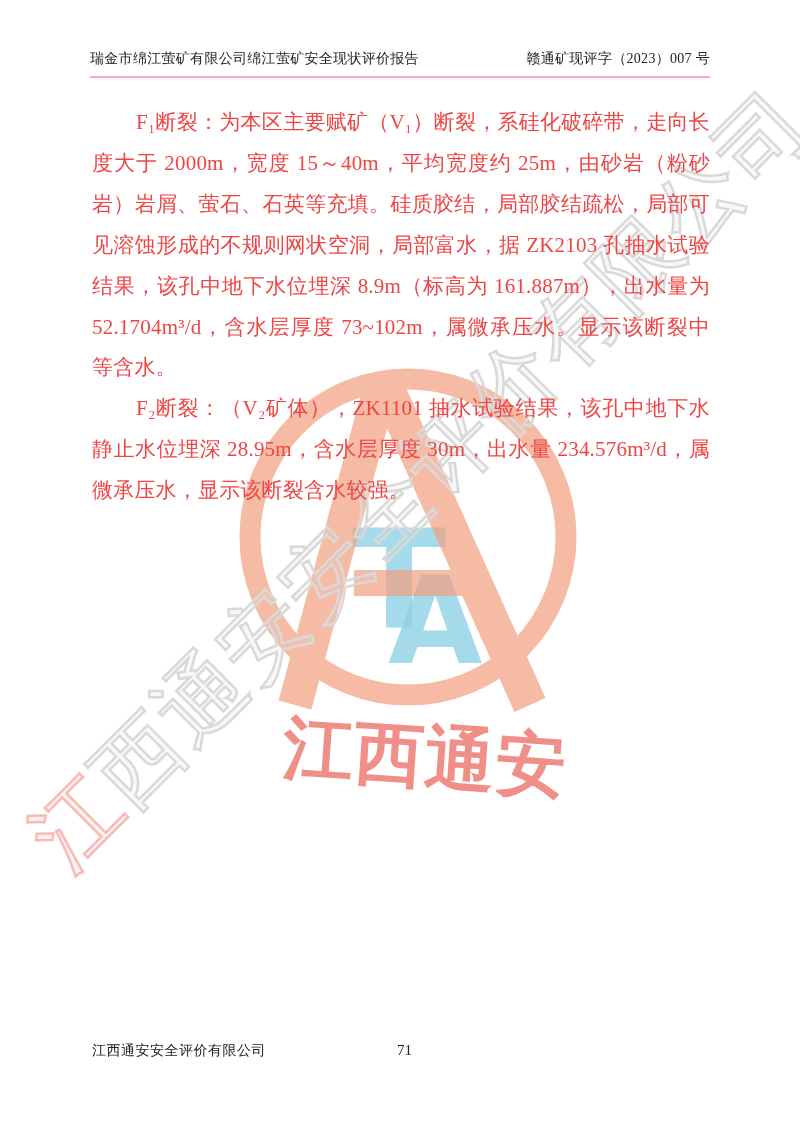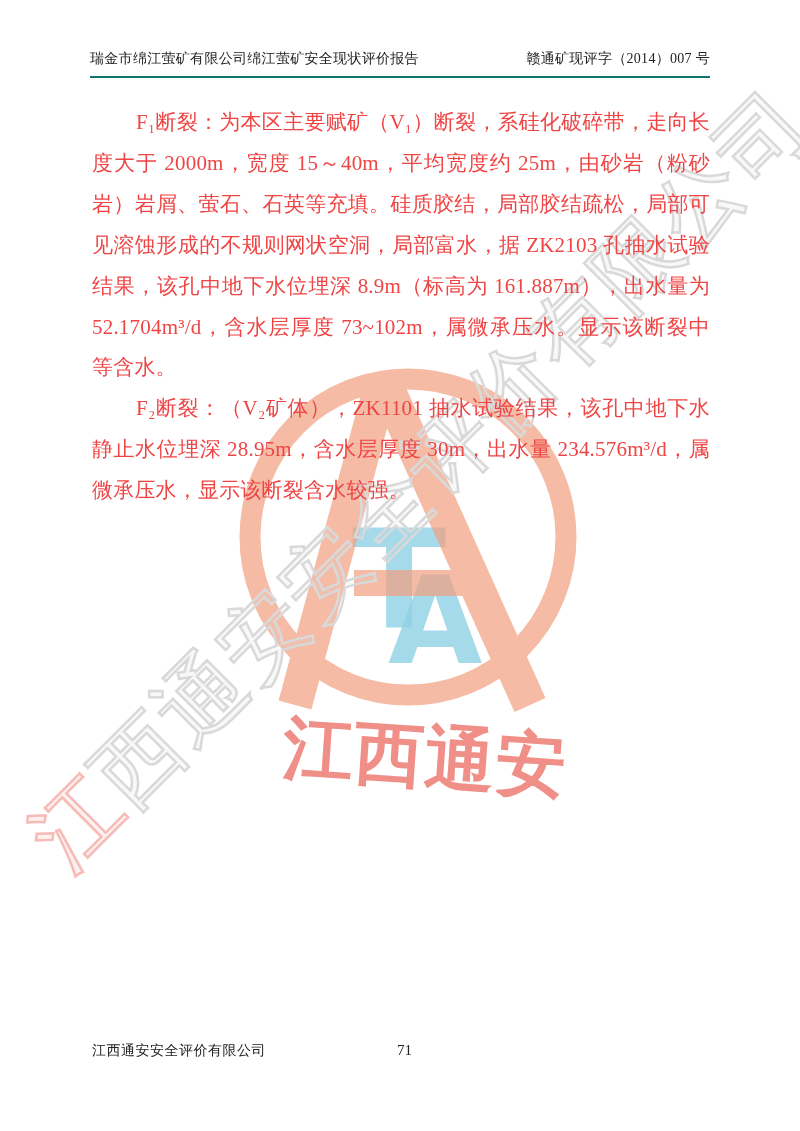--- a/index.html
+++ b/index.html
@@ -41,21 +41,21 @@
     font-size:70px;line-height:1;font-weight:bold;
     font-family:"DejaVu Sans","Liberation Sans",sans-serif;
     color:#EE8077;opacity:.88;
     transform:rotate(4deg);letter-spacing:1px;white-space:nowrap;
   }
   
   .content{position:absolute;inset:0;z-index:5;}
   .header{
     position:absolute;left:90px;right:90px;top:50px;
     display:flex;justify-content:space-between;align-items:flex-end;
-    border-bottom:2px solid #0f766e;padding-bottom:8px;
+    border-bottom:2px solid #f9a8d4;padding-bottom:8px;
     font-size:14px;color:#222;letter-spacing:.3px;
   }
   .body-text{
     position:absolute;left:92px;top:102px;width:618px;
     font-size:21px;line-height:40.9px;color:#ef4444;
     text-align:justify;letter-spacing:.2px;
   }
   .body-text p{margin:0;text-indent:2.1em;}
   .footer-company{
     position:absolute;left:92px;top:1042px;
@@ -86,21 +86,21 @@
       <span class="first">江</span><span class="rest">西通安安全评价有限公司</span>
     </div>
 
     <div class="wm-stamp">江西通安</div>
   </div>
 
   <div class="content">
 
     <div class="header">
       <span>瑞金市绵江萤矿有限公司绵江萤矿安全现状评价报告</span>
-      <span>赣通矿现评字（2014）007 号</span>
+      <span>赣通矿现评字（2023）007 号</span>
     </div>
 
     <div class="body-text">
       <p>F₁断裂：为本区主要赋矿（V₁）断裂，系硅化破碎带，走向长度大于 2000m，宽度 15～40m，平均宽度约 25m，由砂岩（粉砂岩）岩屑、萤石、石英等充填。硅质胶结，局部胶结疏松，局部可见溶蚀形成的不规则网状空洞，局部富水，据 ZK2103 孔抽水试验结果，该孔中地下水位埋深 8.9m（标高为 161.887m），出水量为 52.1704m³/d，含水层厚度 73~102m，属微承压水。显示该断裂中等含水。</p>
       <p>F₂断裂：（V₂矿体），ZK1101 抽水试验结果，该孔中地下水静止水位埋深 28.95m，含水层厚度 30m，出水量 234.576m³/d，属微承压水，显示该断裂含水较强。</p>
     </div>
 
     <div class="footer-company">江西通安安全评价有限公司</div>
     <div class="footer-page">71</div>
 

